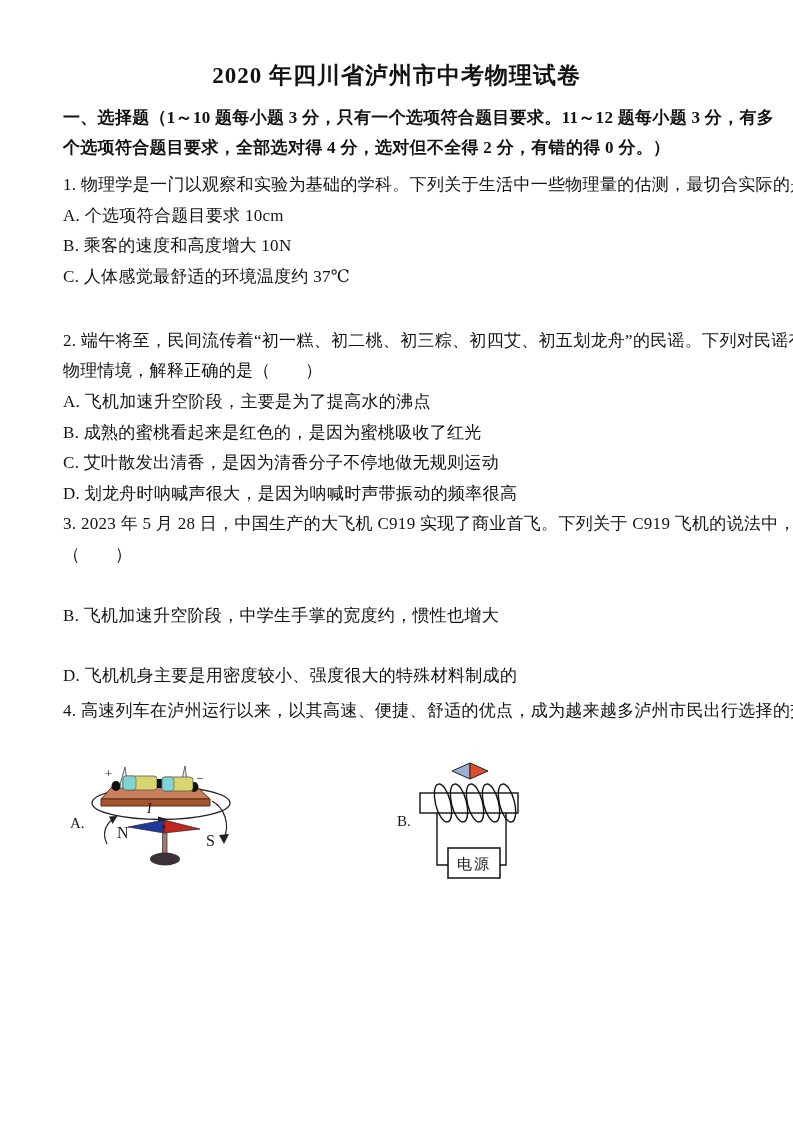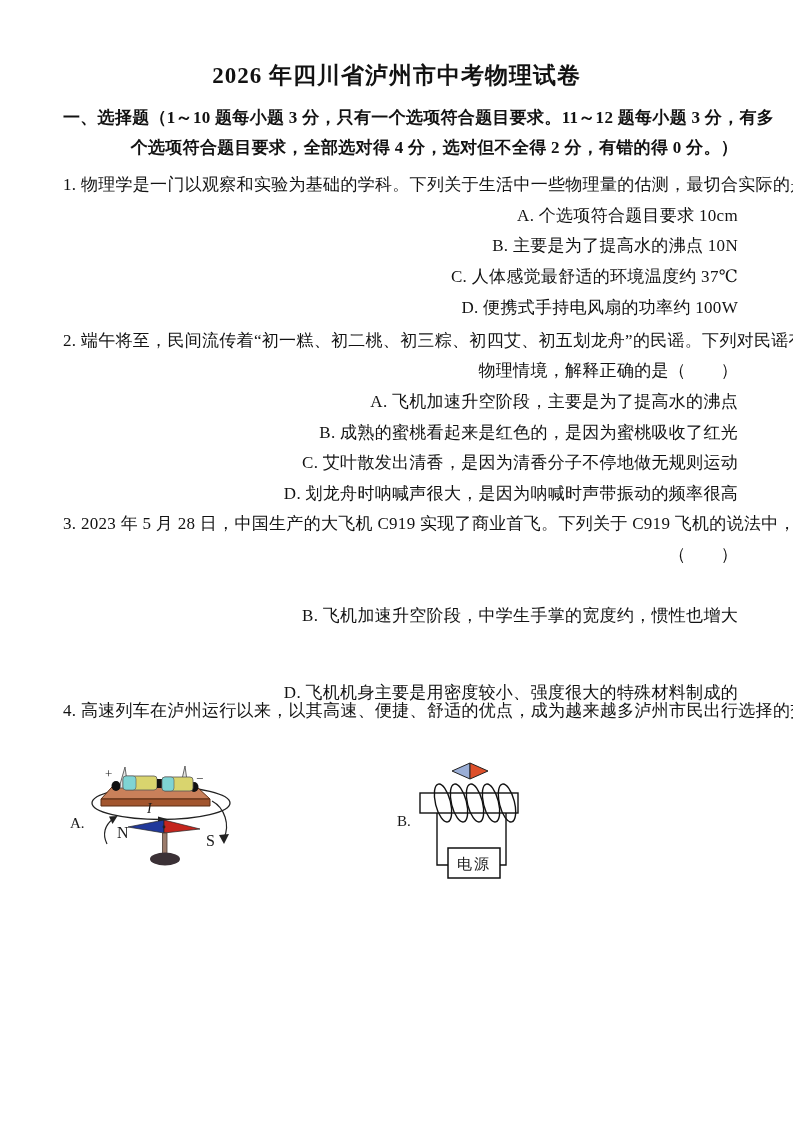--- a/index.html
+++ b/index.html
@@ -6,53 +6,52 @@
   .page {
     position:relative; width:793px; height:1122px; background:#ffffff;
     font-family:"Liberation Serif","DejaVu Serif",serif; color:#121212; overflow:hidden;
   }
   .title {
     position:absolute; top:60px; left:0; width:793px; text-align:center;
     font-size:23px; font-weight:bold; letter-spacing:1px;
   }
   .line {
     position:absolute; left:63px; width:675px; font-size:17px; line-height:25px;
-    white-space:nowrap; letter-spacing:0.3px;text-align:right;
+    white-space:nowrap; letter-spacing:0.3px;
   }
   .bold { font-weight:bold; }
   .fig { position:absolute; }
   svg text { font-family:"Liberation Serif","DejaVu Serif",serif; fill:#1a1a1a; }
 </style>
 </head>
 <body>
 
 <div class="page">
 
-  <div class="title">2026 年四川省泸州市中考物理试卷</div>
+  <div class="title">2020 年四川省泸州市中考物理试卷</div>
 
   <div class="line bold" style="top:105px">一、选择题（1～10 题每小题 3 分，只有一个选项符合题目要求。11～12 题每小题 3 分，有多</div>
   <div class="line bold" style="top:135px">个选项符合题目要求，全部选对得 4 分，选对但不全得 2 分，有错的得 0 分。）</div>
 
   <div class="line" style="top:172px">1. 物理学是一门以观察和实验为基础的学科。下列关于生活中一些物理量的估测，最切合实际的是（　　）</div>
   <div class="line" style="top:203px">A. 个选项符合题目要求 10cm</div>
-  <div class="line" style="top:233px">B. 主要是为了提高水的沸点 10N</div>
+  <div class="line" style="top:233px">B. 乘客的速度和高度增大 10N</div>
   <div class="line" style="top:264px">C. 人体感觉最舒适的环境温度约 37℃</div>
-  <div class="line" style="top:295px">D. 便携式手持电风扇的功率约 100W</div>
 
   <div class="line" style="top:328px">2. 端午将至，民间流传着“初一糕、初二桃、初三粽、初四艾、初五划龙舟”的民谣。下列对民谣有关的</div>
   <div class="line" style="top:358px">物理情境，解释正确的是（　　）</div>
   <div class="line" style="top:389px">A. 飞机加速升空阶段，主要是为了提高水的沸点</div>
   <div class="line" style="top:420px">B. 成熟的蜜桃看起来是红色的，是因为蜜桃吸收了红光</div>
   <div class="line" style="top:450px">C. 艾叶散发出清香，是因为清香分子不停地做无规则运动</div>
   <div class="line" style="top:481px">D. 划龙舟时呐喊声很大，是因为呐喊时声带振动的频率很高</div>
 
   <div class="line" style="top:511px">3. 2023 年 5 月 28 日，中国生产的大飞机 C919 实现了商业首飞。下列关于 C919 飞机的说法中，正确的是</div>
   <div class="line" style="top:542px">（　　）</div>
   <div class="line" style="top:603px">B. 飞机加速升空阶段，中学生手掌的宽度约，惯性也增大</div>
-  <div class="line" style="top:680px">D. 飞机机身主要是用密度较小、强度很大的特殊材料制成的</div>
+  <div class="line" style="top:663px">D. 飞机机身主要是用密度较小、强度很大的特殊材料制成的</div>
 
   <div class="line" style="top:698px">4. 高速列车在泸州运行以来，以其高速、便捷、舒适的优点，成为越来越多泸州市民出行选择的交通工具。</div>
 
   <svg class="fig" style="left:66px; top:756px" width="176" height="120" viewBox="0 0 176 120">
     <g>
       <ellipse cx="95" cy="47" rx="69" ry="16.5" fill="none" stroke="#222222" stroke-width="1.3"></ellipse>
       <polygon points="92,60.5 103,63.6 92,66.8" fill="#222222"></polygon>
       <path d="M146,45 C159,52 164,69 158,82" fill="none" stroke="#222222" stroke-width="1.2"></path>
       <polygon points="153,79 158,88 163,78" fill="#222222"></polygon>
       <path d="M41,88 C36,78 39,69 47,63" fill="none" stroke="#222222" stroke-width="1.2"></path>

